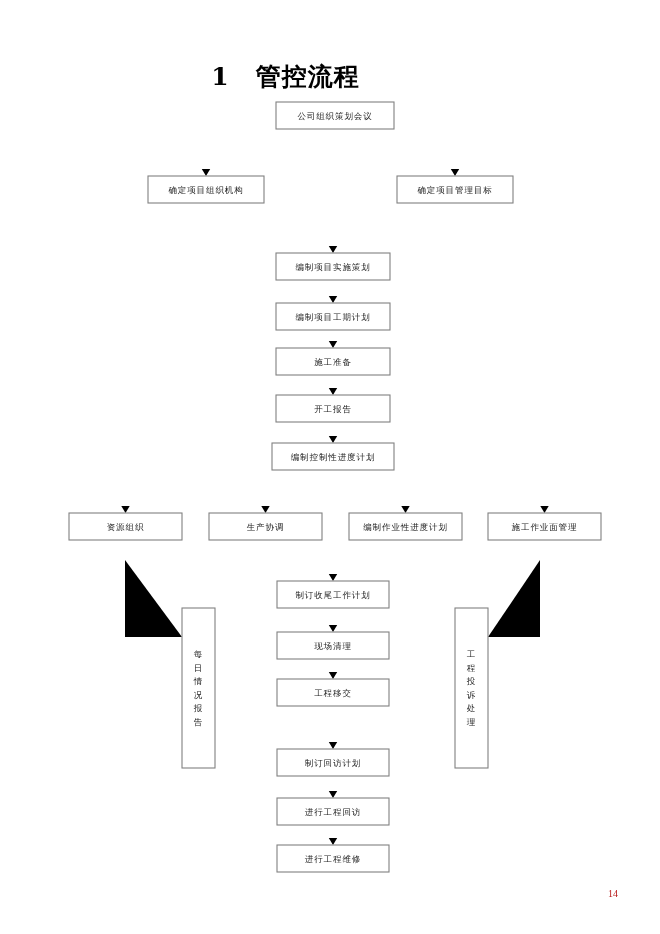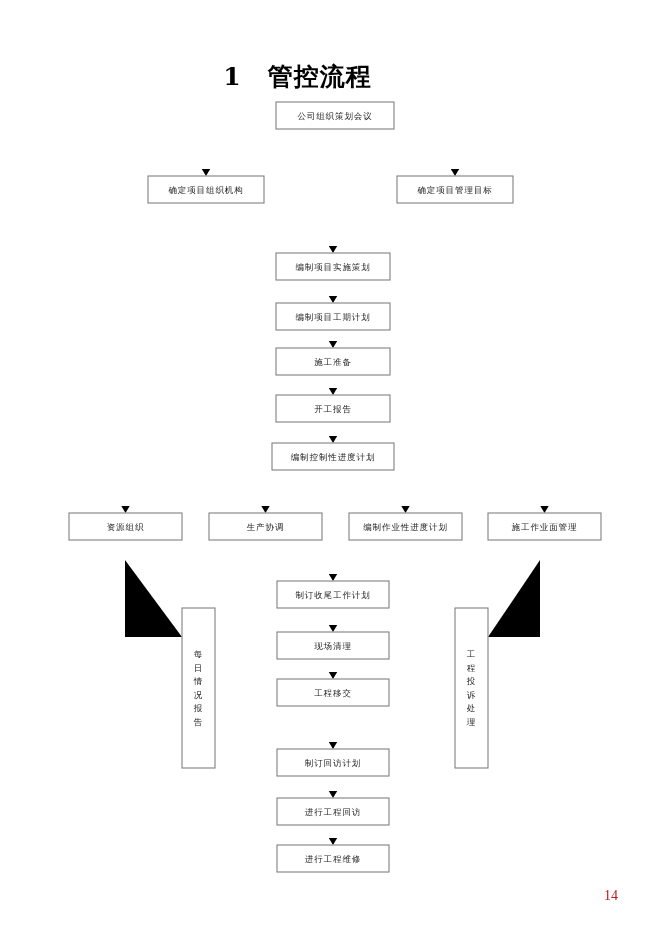--- a/index.html
+++ b/index.html
@@ -15,39 +15,39 @@
     overflow: hidden;
   }
   #page {
     position: relative;
     width: 660px;
     height: 934px;
     background: #ffffff;
   }
   .page-title {
     position: absolute;
-    left: 12px;
+    left: 0;
     top: 60px;
     width: 571px;
     text-align: center;
     font-family: "DejaVu Serif", "Liberation Serif", serif;
     font-size: 25px;
     font-weight: bold;
     color: #000000;
     letter-spacing: 1px;
   }
   .page-title .num {
     margin-right: 26px;
   }
   .page-number {
     position: absolute;
     right: 42px;
     top: 888px;
     font-family: "Liberation Serif", "DejaVu Serif", serif;
-    font-size: 14px;
+    font-size: 10px;
     color: #b91c1c;
   }
   svg.flow {
     position: absolute;
     left: 0;
     top: 0;
     width: 660px;
     height: 934px;
   }
   svg.flow rect.node-box {

